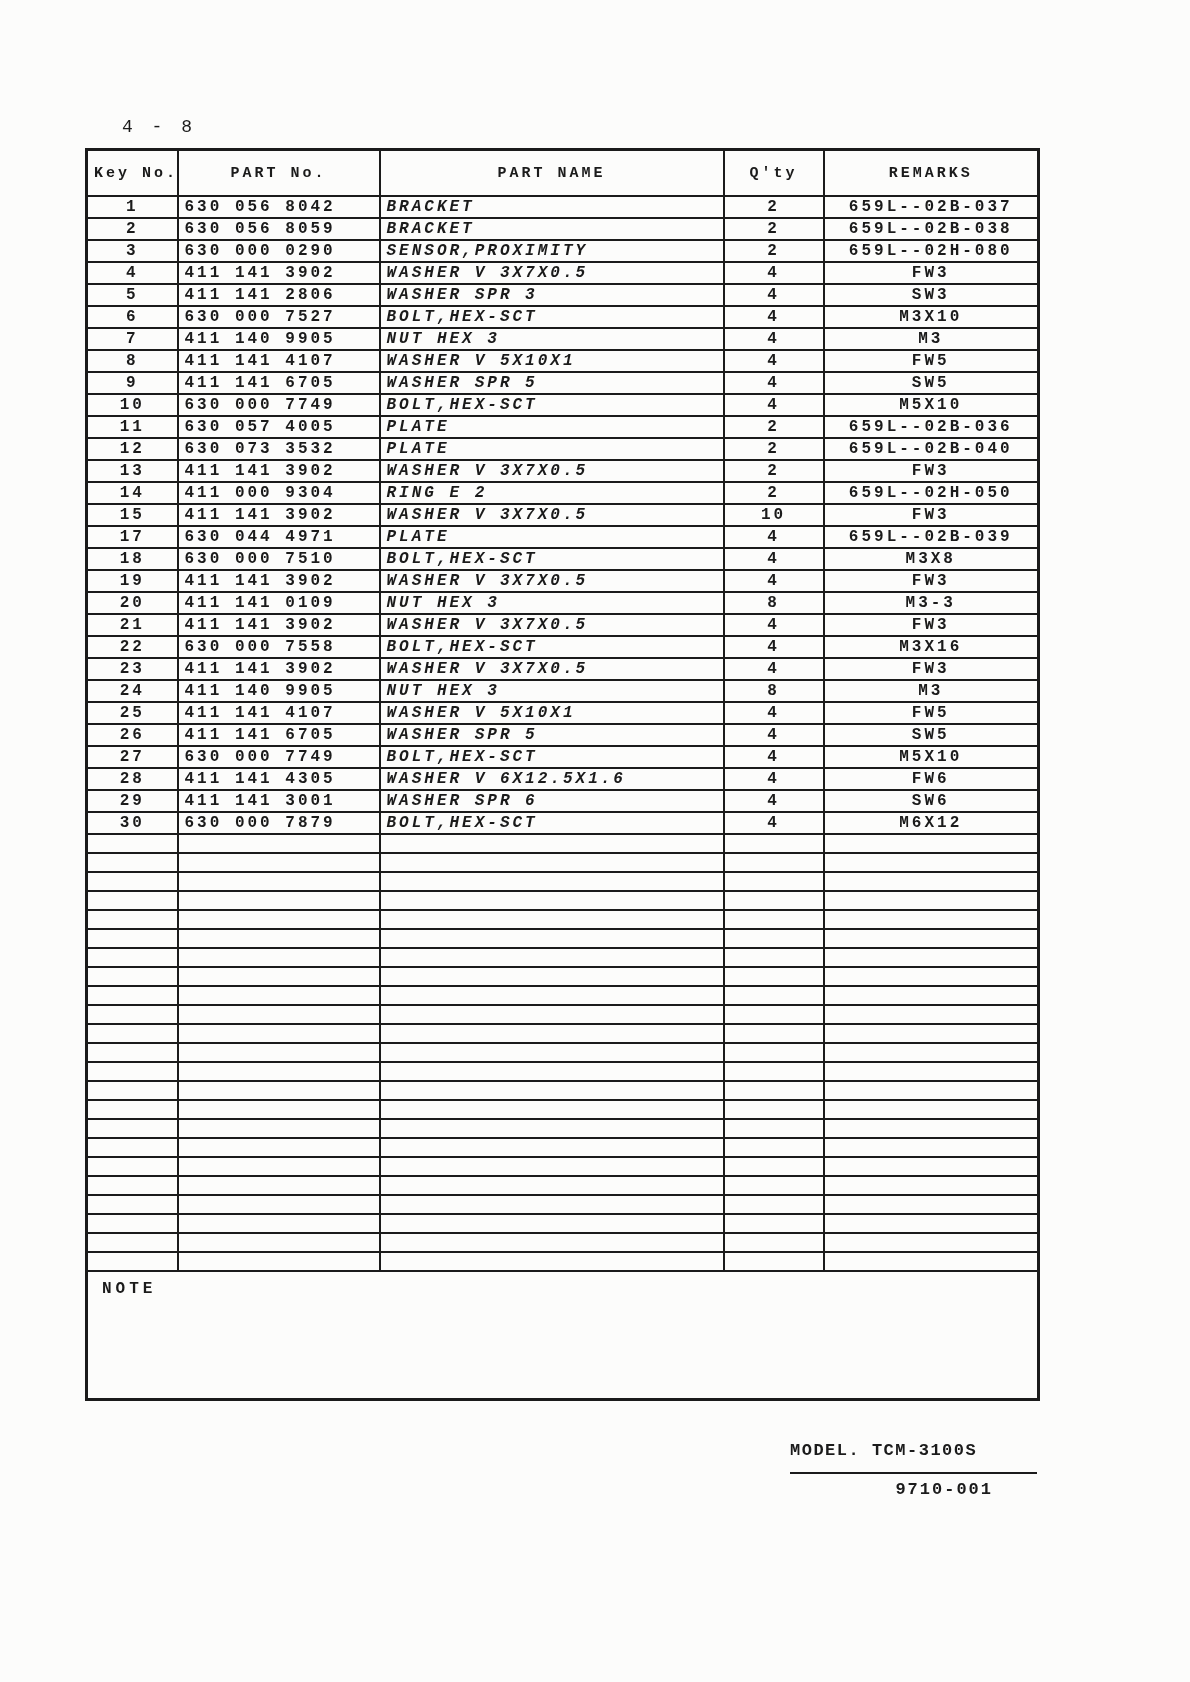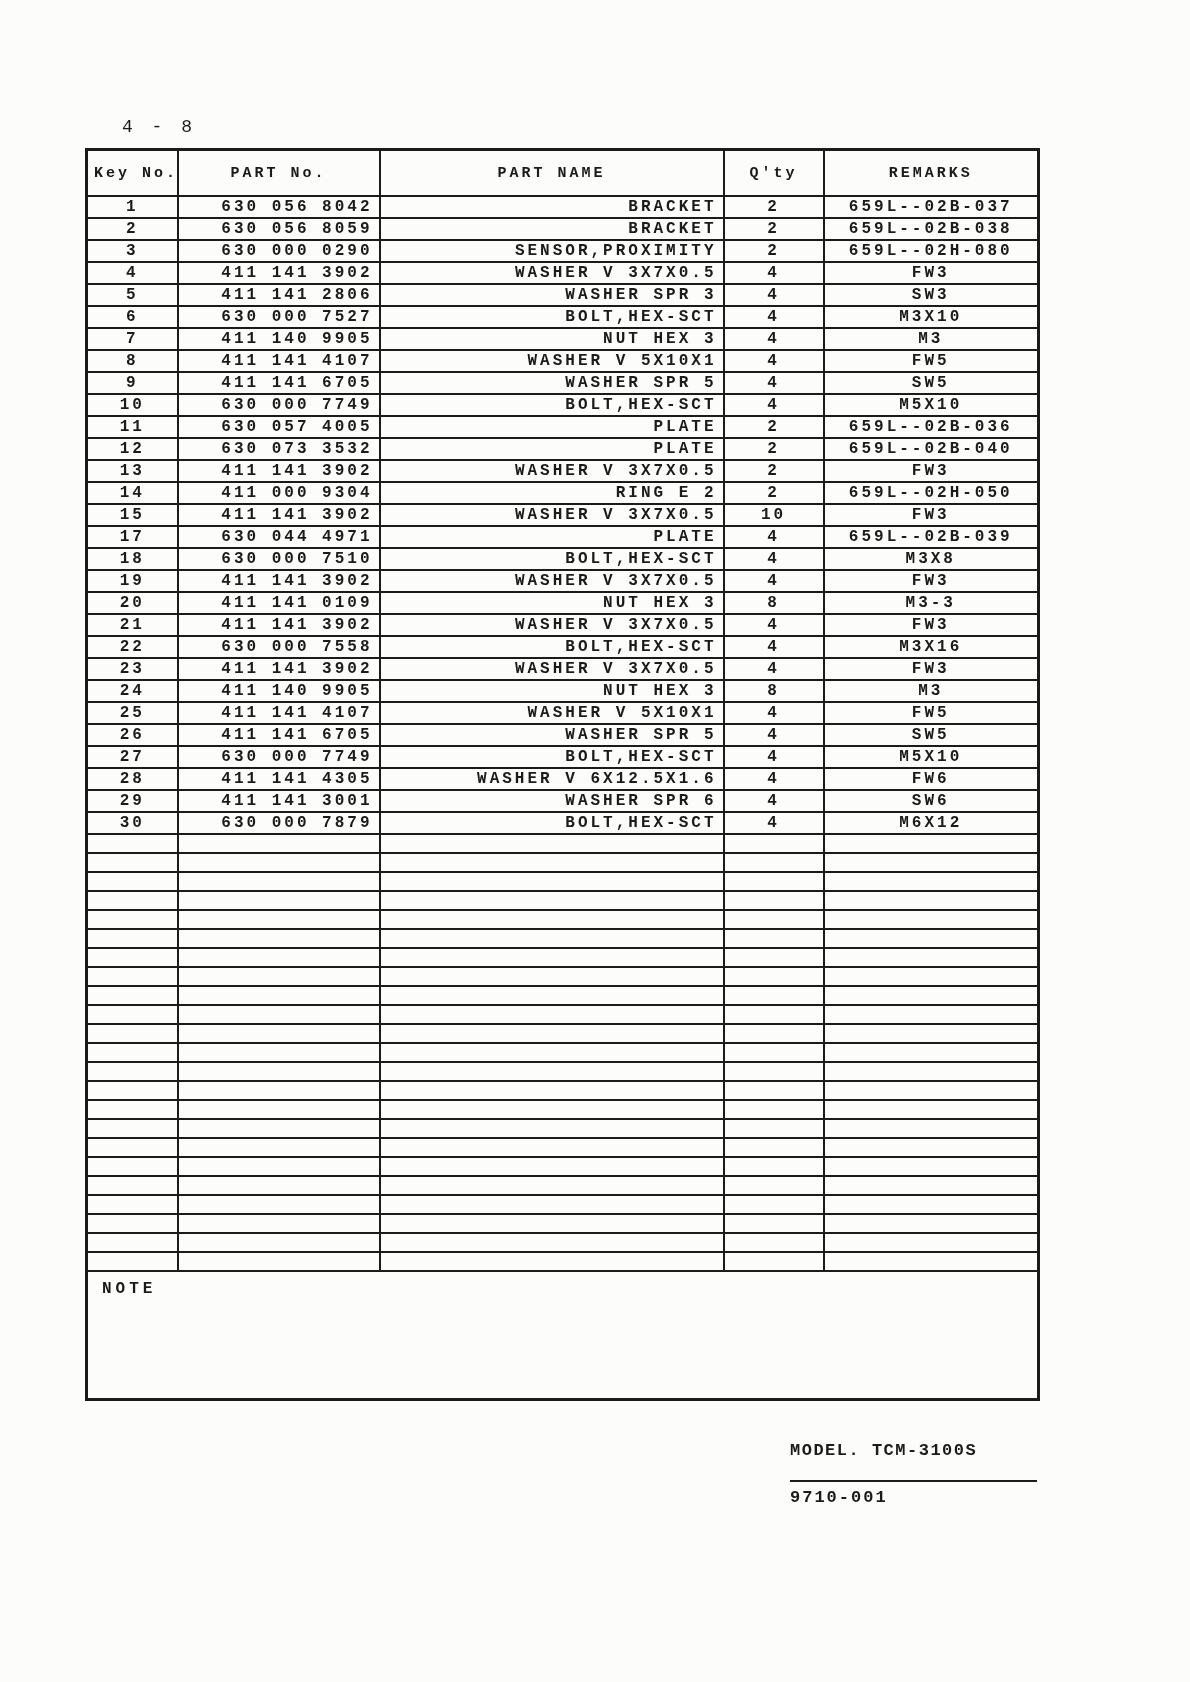--- a/index.html
+++ b/index.html
@@ -49,22 +49,22 @@
     height: 44px;
     font-size: 15px;
     letter-spacing: 3px;
     text-align: center;
     font-weight: bold;
   }
   tbody.data-rows td { height: 20px; }
   tbody.empty-rows td { height: 17px; }
 
   td.c-key     { text-align: center; }
-  td.c-partno  { text-align: right; padding-left: 18px; margin-top: 48px; }
-  td.c-name    { text-align: right; padding-left: 8px; }
+  td.c-partno  { text-align: left; padding-left: 18px; margin-top: 48px; }
+  td.c-name    { text-align: left; padding-left: 8px; font-style: italic; }
   td.c-qty     { text-align: center; }
   td.c-remarks { text-align: center; padding-left: 8px; }
 
   tr.note-row td {
     height: 118px;
     vertical-align: top;
     padding: 8px 0 0 14px;
     font-size: 16px;
     letter-spacing: 4px;
   }
@@ -72,30 +72,30 @@
   .footer {
     position: absolute;
     left: 790px;
     top: 1441px;
     width: 247px;
   }
   .model-line {
     font-size: 17px;
     font-weight: bold;
     letter-spacing: 1.5px;
-    padding-bottom: 20px;
+    padding-bottom: 12px;
     border-bottom: 2px solid #1b1b1b;
     white-space: nowrap;
   }
   .doc-number {
     margin-top: 6px;
     font-size: 17px;
     font-weight: bold;
     letter-spacing: 2px;
-    text-align: left;
+    text-align: right;
     padding-right: 44px;
   }
 </style>
 </head>
 <body>
 
 <div class="page-number">4 - 8</div>
 
 <table class="parts-table">
   <colgroup id="cols">

